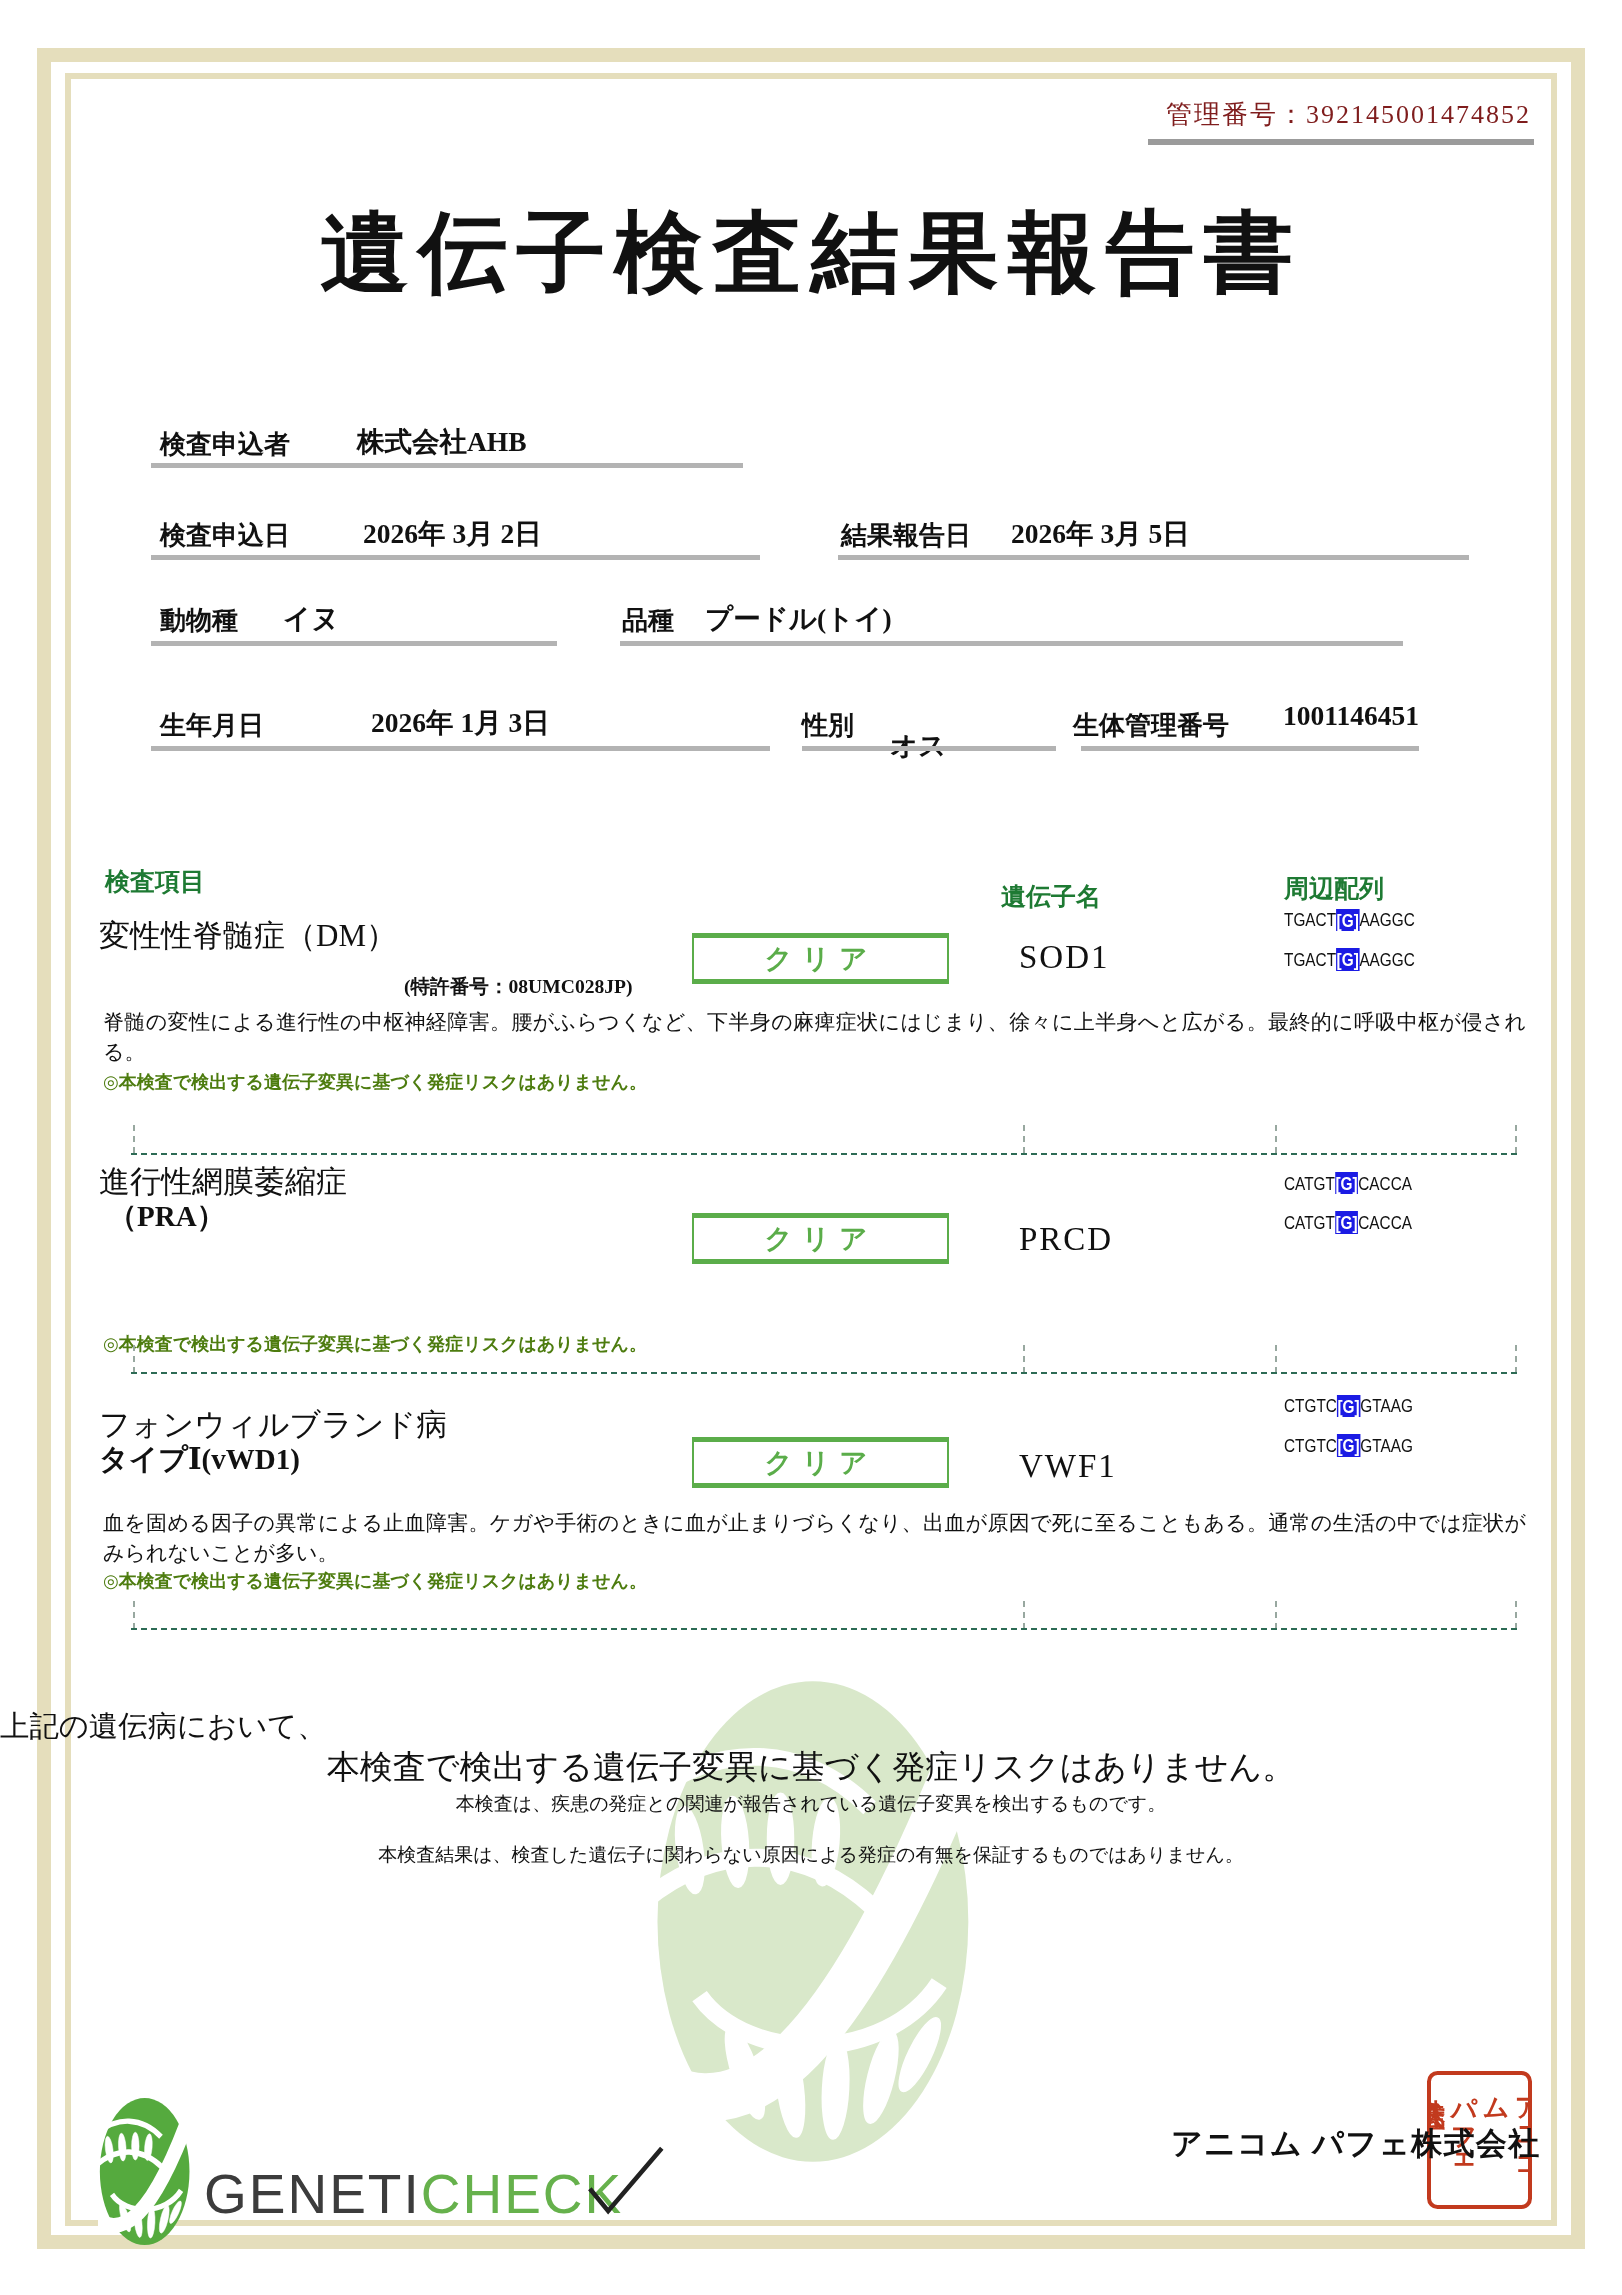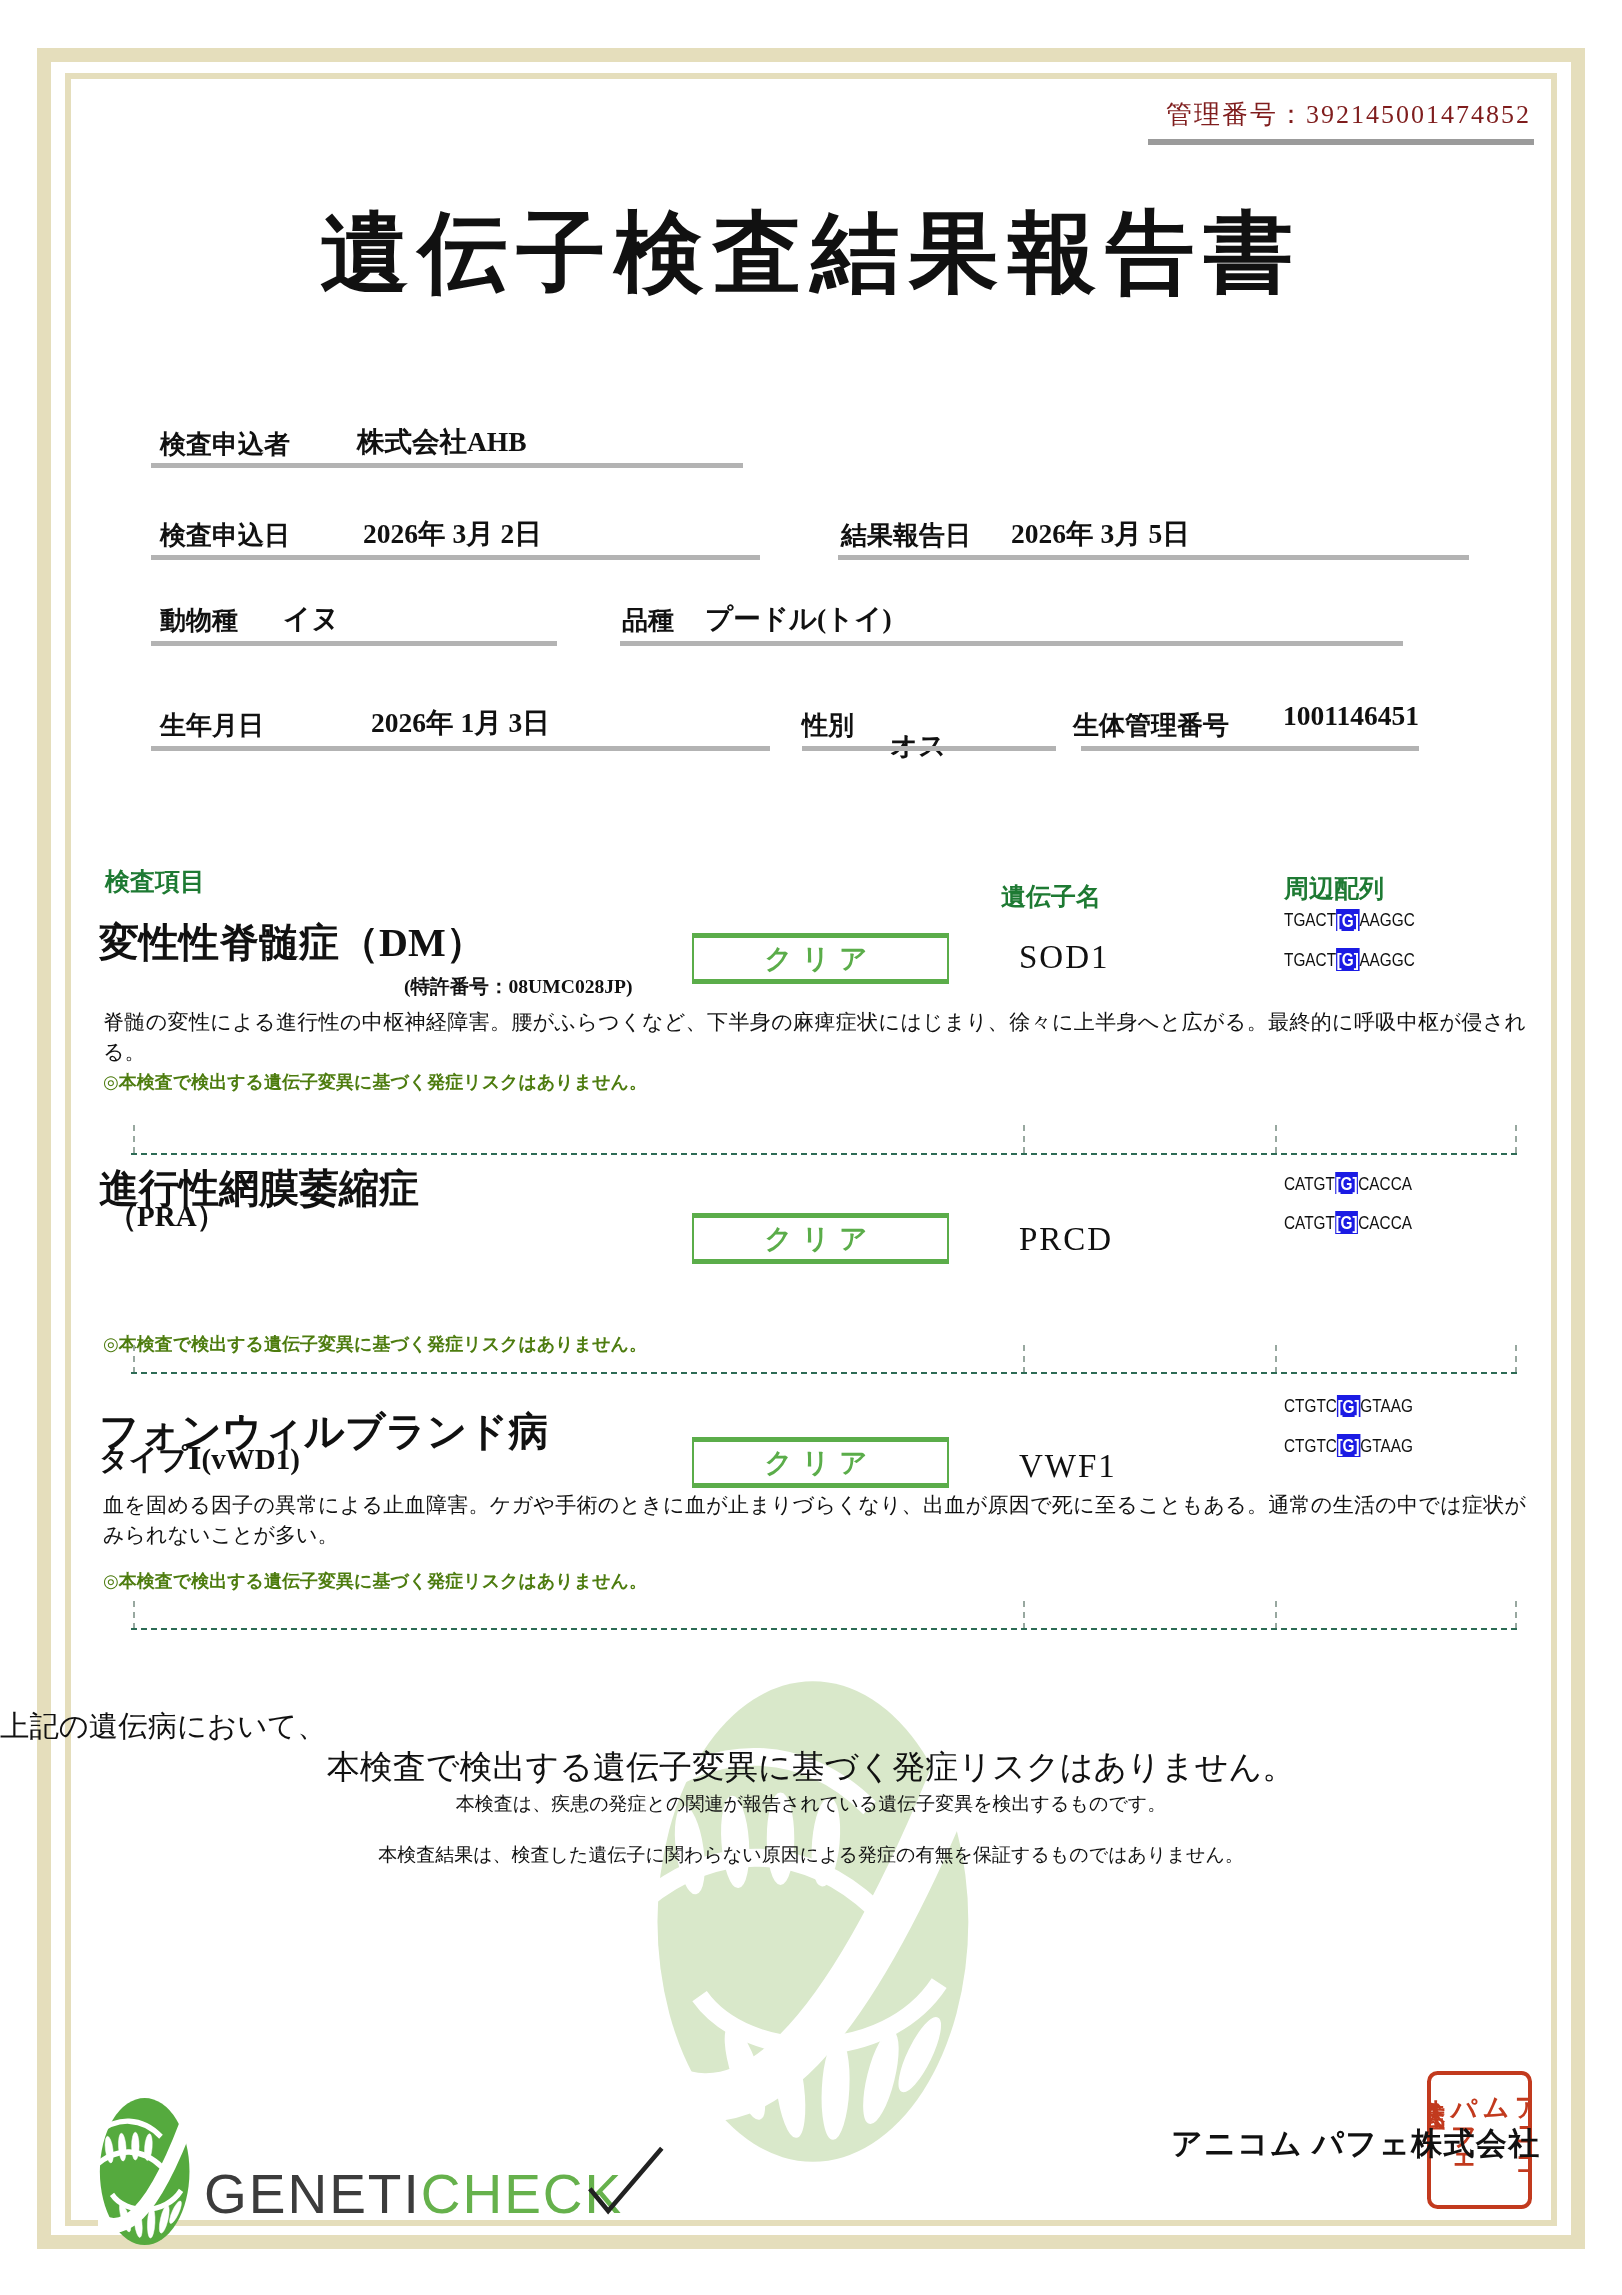--- a/index.html
+++ b/index.html
@@ -21,21 +21,21 @@
   
   .title{position:absolute;top:193px;left:0;width:100%;text-align:center;
          font-size:89px;font-weight:bold;letter-spacing:9.2px;}
   
   .lbl{position:absolute;font-size:26px;font-weight:bold;white-space:nowrap;}
   .val{position:absolute;font-size:27.5px;font-weight:bold;white-space:nowrap;}
   .uline{position:absolute;height:4.6px;background:#b3b3b3;}
   
   .col-h{position:absolute;font-size:25px;font-weight:bold;color:#1e7a33;white-space:nowrap;}
   .item{position:absolute;left:0;width:1622px;}
-  .item-name{position:absolute;font-size:40px;font-weight:bold;white-space:nowrap;}
+  .item-name{position:absolute;font-size:31px;font-weight:normal;white-space:nowrap;}
   .item-name2{position:absolute;font-size:29px;font-weight:bold;white-space:nowrap;}
   .patent{position:absolute;font-size:19.6px;font-weight:bold;white-space:nowrap;}
   .clear-box{position:absolute;left:692px;width:253px;height:41px;
              border:2px solid #5bad4a;border-top-width:5.2px;border-bottom-width:5.2px;
              display:flex;align-items:center;justify-content:center;}
   .clear-box span{font-size:27.5px;color:#5bad4a;letter-spacing:9.2px;font-weight:bold;}
   .gene{position:absolute;left:1019px;font-size:33px;letter-spacing:2px;white-space:nowrap;}
   .seq{position:absolute;left:1284px;font-family:"Liberation Sans","DejaVu Sans",sans-serif;
        font-size:18.3px;white-space:nowrap;transform:scaleX(0.84);transform-origin:left center;}
   .seq .mut{background:#1b1be4;color:#ffffff;font-weight:bold;padding:0.7px 0.7px;}
@@ -178,21 +178,21 @@
 
     <div class="item" style="top:1394px;height:249px">
       <div class="item-name" style="left:99px;top:9.8px">フォンウィルブランド病</div>
       <div class="item-name2" style="left:99px;top:46px">タイプⅠ(vWD1)</div>
       <div class="clear-box" style="top:43px">
         <span>クリア</span>
       </div>
       <div class="gene" style="top:54px">VWF1</div>
       <div class="seq" style="top:1.3px"><span>CTGTC</span><span class="mut">[G]</span><span>GTAAG</span></div>
       <div class="seq" style="top:41px"><span>CTGTC</span><span class="mut">[G]</span><span>GTAAG</span></div>
-      <div class="desc" style="top:96px">血を固める因子の異常による止血障害。ケガや手術のときに血が止まりづらくなり、出血が原因で死に至ることもある。通常の生活の中では症状がみられないことが多い。</div>
+      <div class="desc" style="top:114px">血を固める因子の異常による止血障害。ケガや手術のときに血が止まりづらくなり、出血が原因で死に至ることもある。通常の生活の中では症状がみられないことが多い。</div>
       <div class="note" style="top:175px">◎本検査で検出する遺伝子変異に基づく発症リスクはありません。</div>
       <div class="tick" style="left:133px;top:207px"></div>
       <div class="tick" style="left:1023px;top:207px"></div>
       <div class="tick" style="left:1275px;top:207px"></div>
       <div class="tick" style="left:1515px;top:207px"></div>
       <div class="sep" style="top:234px"></div>
     </div>
 
     <div class="sum1">上記の遺伝病において、</div>
     <div class="sum2">本検査で検出する遺伝子変異に基づく発症リスクはありません。</div>

